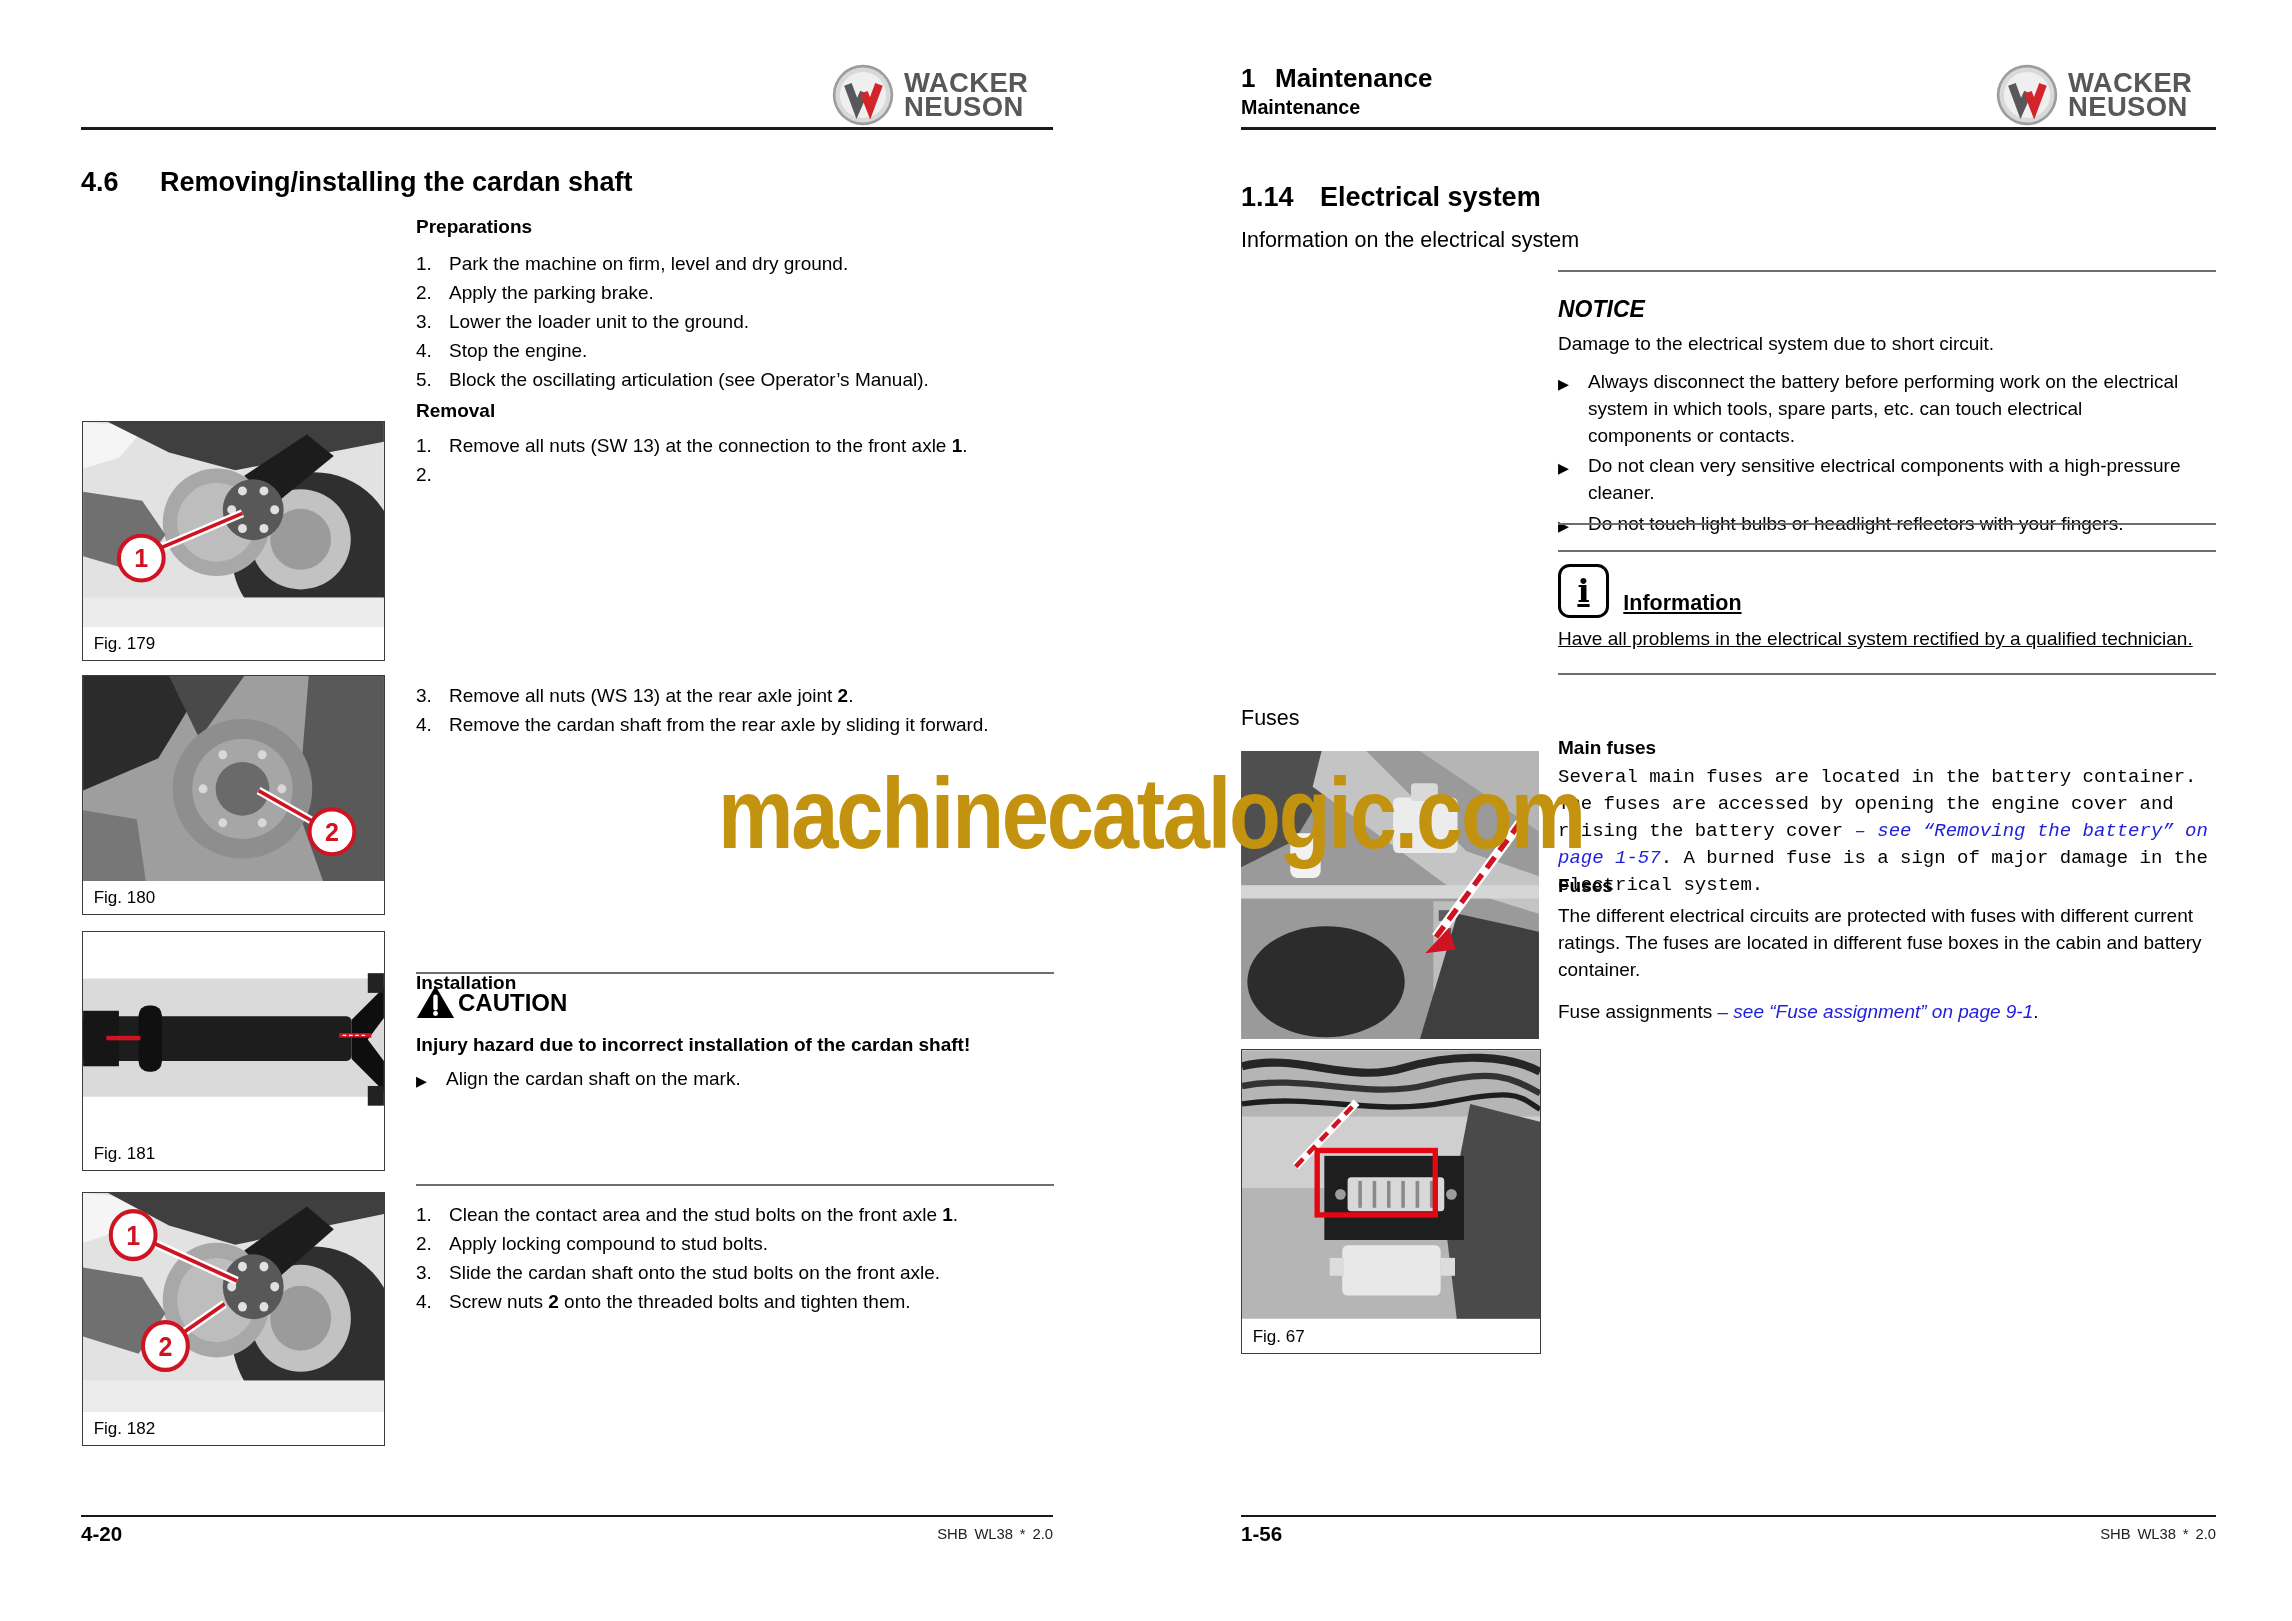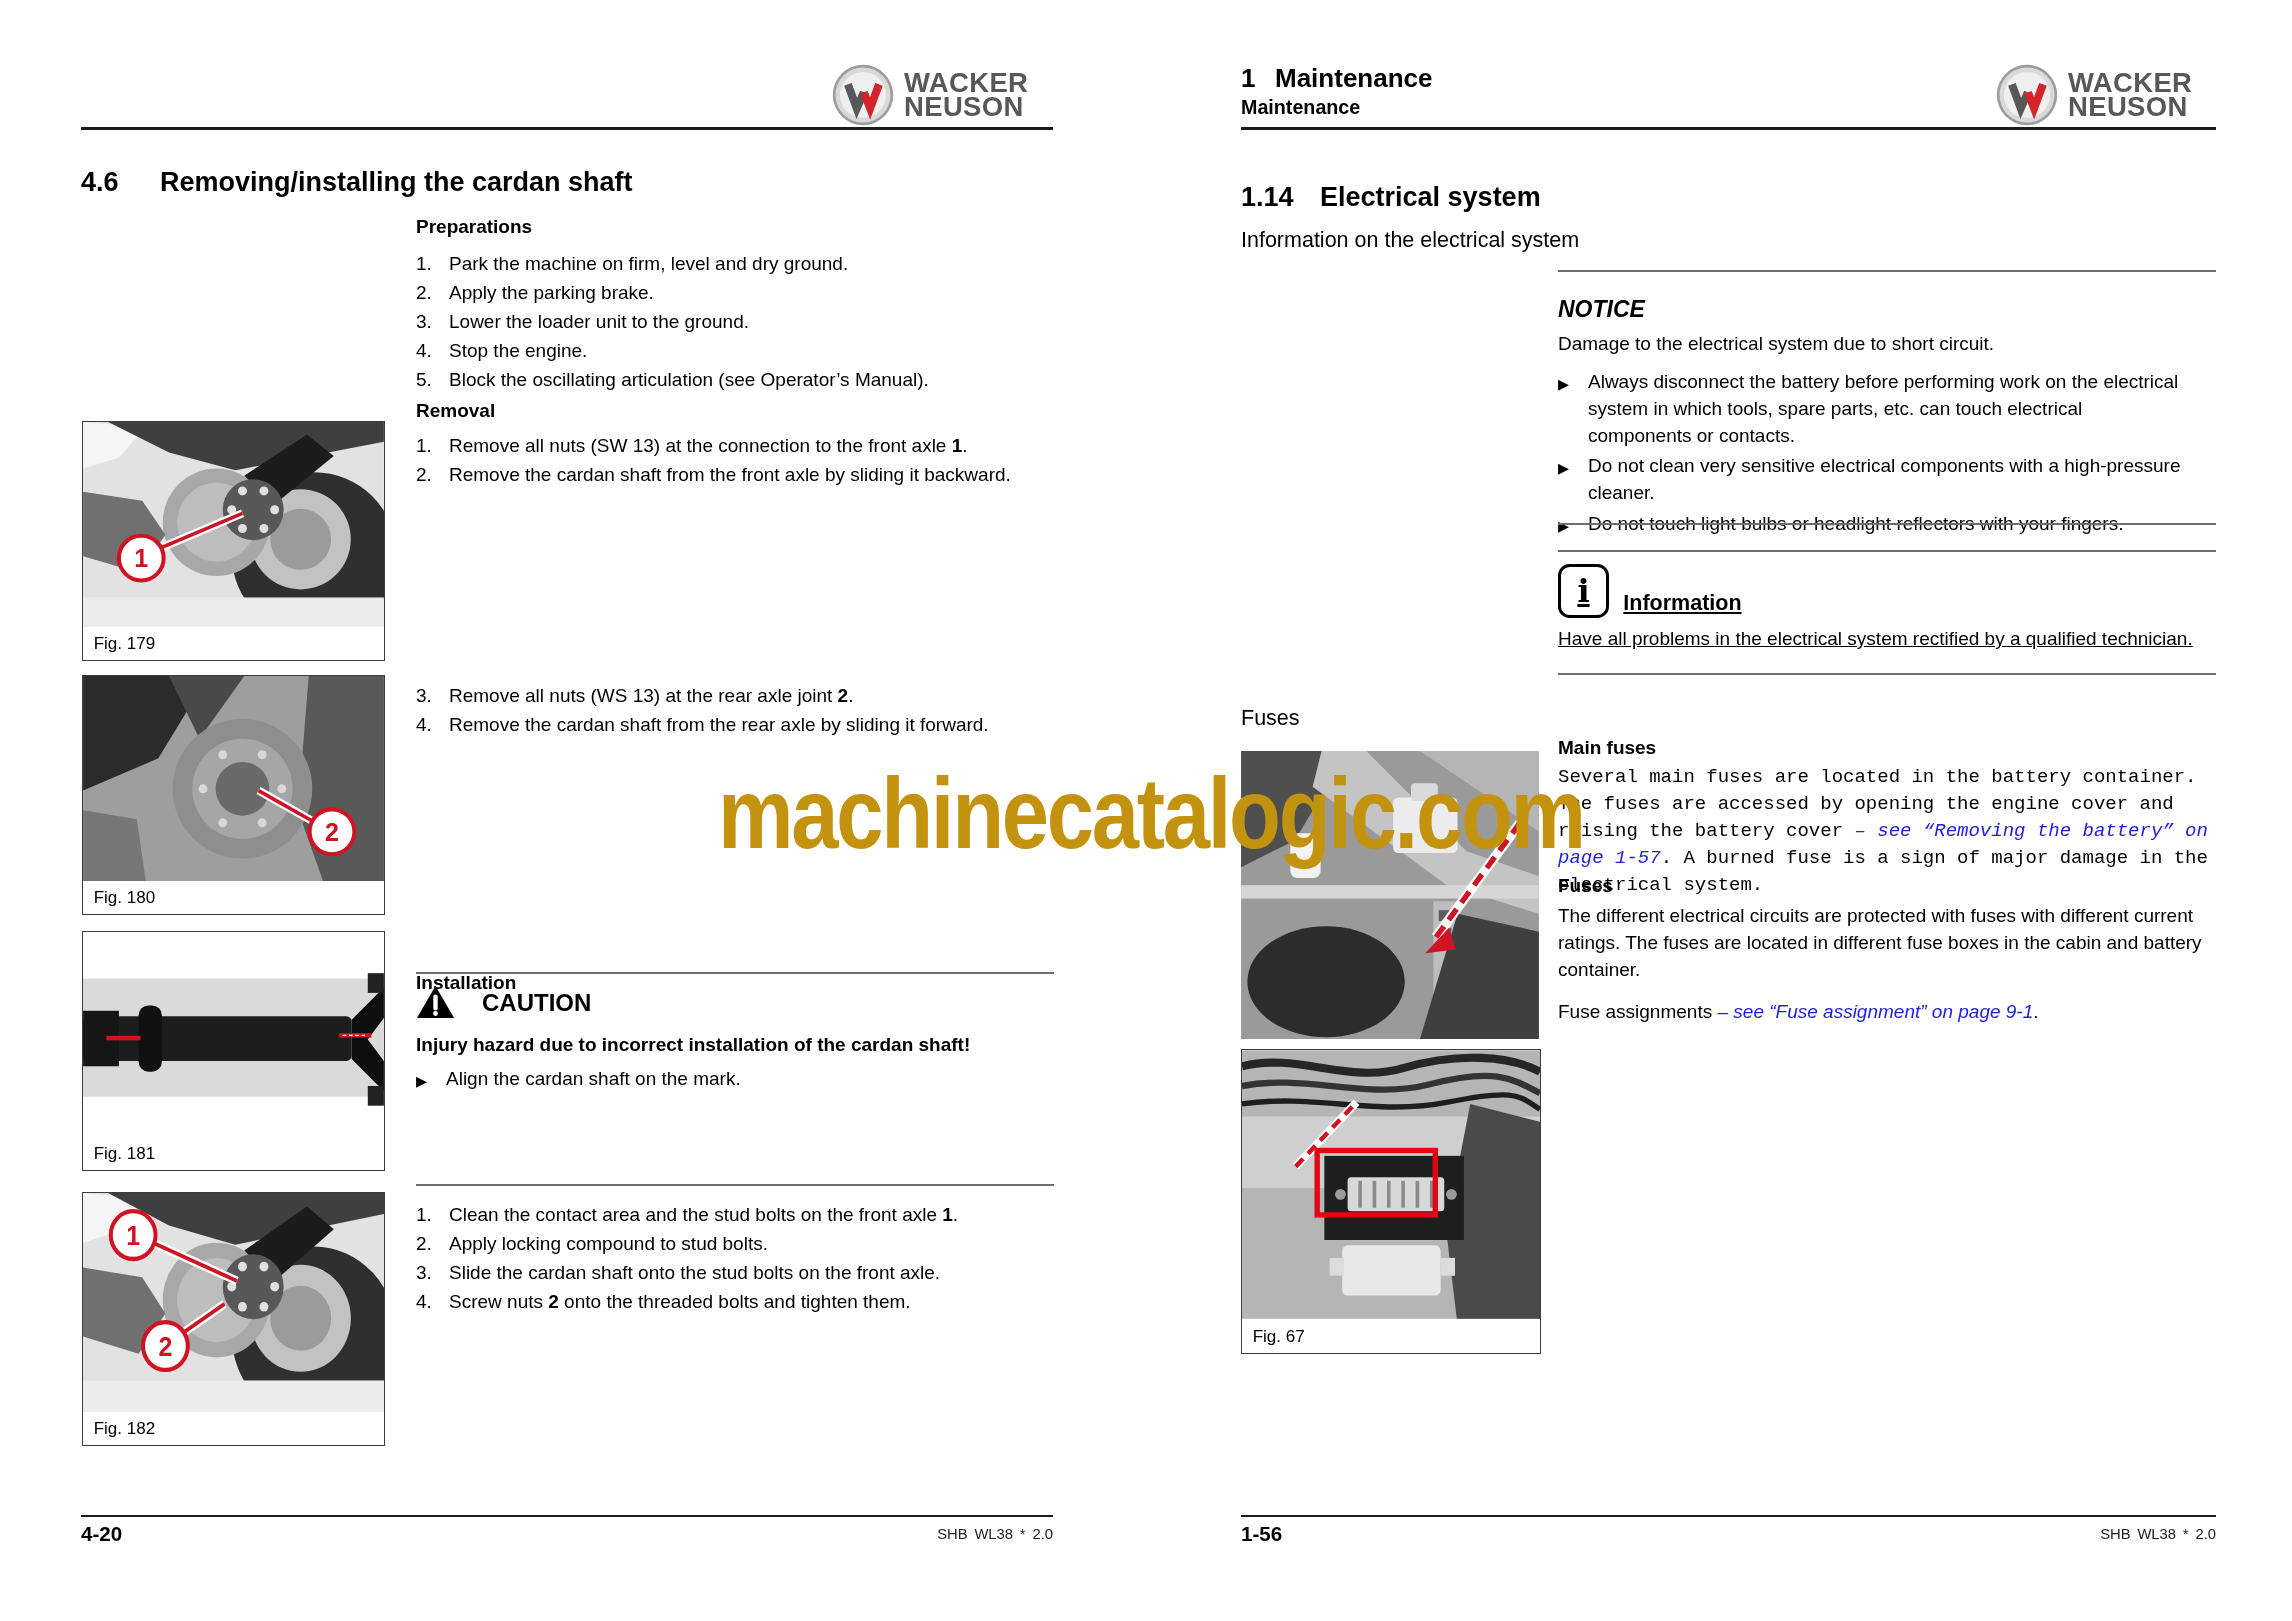--- a/index.html
+++ b/index.html
@@ -26,21 +26,21 @@
   
   .para{font-size:19px;line-height:27px;margin:0;}
   .list .li{display:flex;font-size:19px;line-height:29px;}
   .num{flex:0 0 33px;}
   .nli{display:flex;font-size:19px;line-height:27px;margin-bottom:3.6px;}
   .bmark{flex:0 0 30px;}
   .bmark::before{content:"\25B6";font-size:14.3px;position:relative;top:0.9px;}
   .link{color:var(--link);font-style:italic;}
   
   .notlabel{font-size:23px;font-weight:bold;font-style:italic;}
-  .caurow{display:flex;align-items:center;gap:27px;}
+  .caurow{display:flex;align-items:center;gap:3px;}
   .caulabel{font-size:24px;font-weight:bold;}
   .infoicon{width:45px;height:48px;border:3.6px solid #000;border-radius:11.6px;
             display:flex;align-items:center;justify-content:center;}
   .infoicon::before{content:"i";font-family:"DejaVu Serif",serif;font-weight:bold;font-size:32px;line-height:1;}
   .infolabel{font-size:21.5px;font-weight:bold;}
   
   .figbox{position:absolute;border:1.8px solid #3c3c3c;background:#fff;}
   .figcap{position:absolute;left:10.7px;bottom:6.3px;font-size:17px;}
   .photo{position:absolute;}
   
@@ -108,21 +108,20 @@
 
     <div class="abs" style="left:416px;top:399px;width:638px;">
       <div class="bh">Removal</div>
       <div class="list" style="margin-top:9px;">
         <div class="li">
             <span class="num">1.</span>
             <span><span>Remove all nuts (SW 13) at the connection to the front axle </span><b>1</b><span>.</span></span>
           </div>
         <div class="li">
             <span class="num">2.</span>
-            <span><span>Remove the cardan shaft from the front axle by sliding it backward.</span></span>
           </div>
       </div>
     </div>
 
     <div class="abs" style="left:416px;top:681px;width:638px;">
       <div class="list">
         <div class="li">
             <span class="num">3.</span>
             <span><span>Remove all nuts (WS 13) at the rear axle joint </span><b>2</b><span>.</span></span>
           </div>

